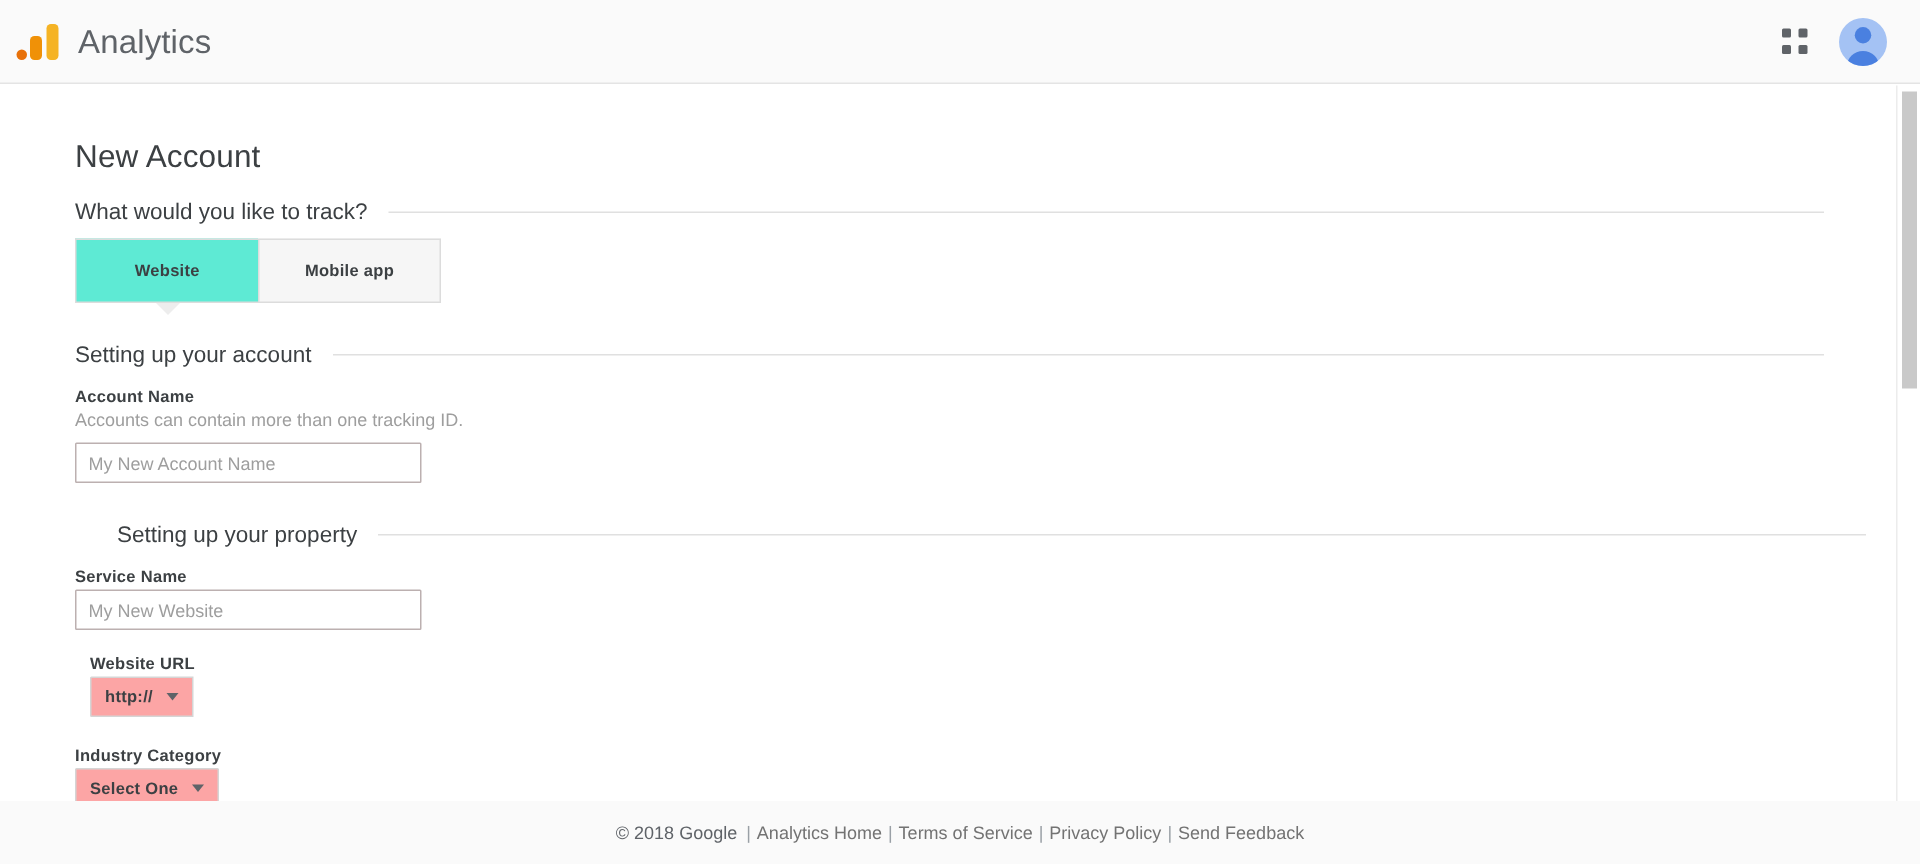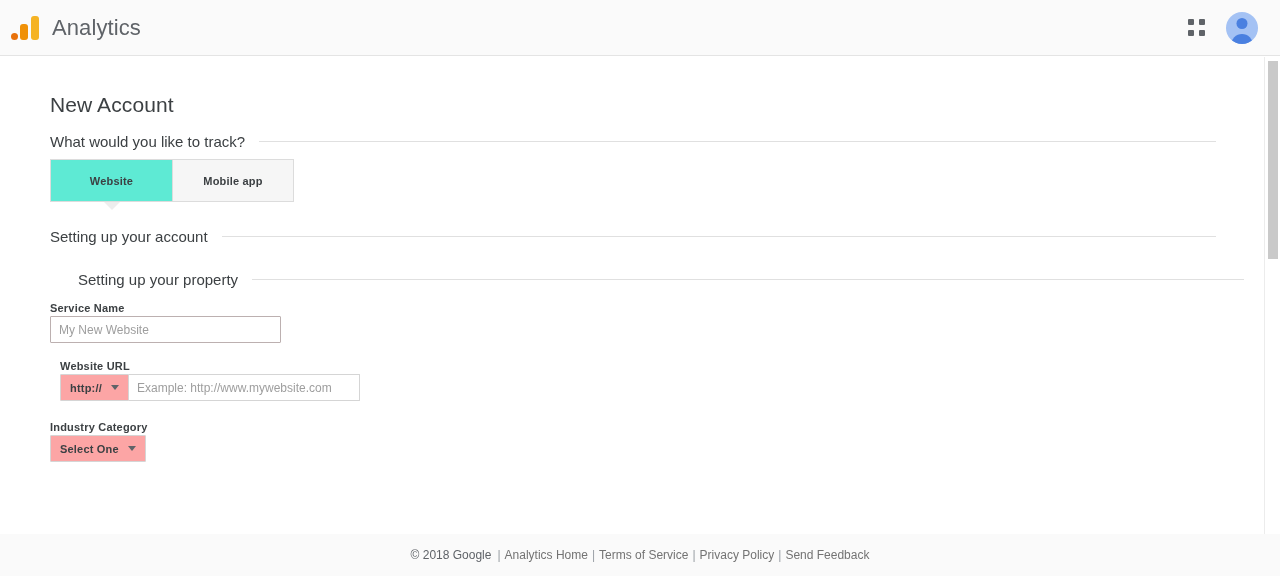--- a/index.html
+++ b/index.html
@@ -248,39 +248,43 @@
         <div class="tab alt">Mobile app</div>
       </div>
       <div class="tab-caret"></div>
     </div>
 
     <div class="sec-head sec-account">
       <span class="txt">Setting up your account</span>
       <span class="rule"></span>
     </div>
 
+    <div class="field">
+      <div class="field-label">Account Name</div>
+      <div class="field-help">Accounts can contain more than one tracking ID.</div>
+      <input class="text-input" type="text" placeholder="My New Account Name" style="">
+    </div>
 
     <div class="sec-head sec-property">
       <span class="txt">Setting up your property</span>
       <span class="rule"></span>
     </div>
 
     <div class="field">
       <div class="field-label">Service Name</div>
       <input class="text-input" type="text" placeholder="My New Website" style="">
     </div>
 
     <div class="field gap-url">
       <div class="field-label">Website URL</div>
       <div class="url-row">
         <div class="btn-select">
           <span>http://</span>
           <span class="caret-dn"></span>
         </div>
-        <input class="url-input" type="text" placeholder="Example: http://www.mywebsite.com" style="">
       </div>
     </div>
 
     <div class="field gap-industry">
       <div class="field-label">Industry Category</div>
       <div class="btn-select standalone">
         <span>Select One</span>
         <span class="caret-dn"></span>
       </div>
     </div>

